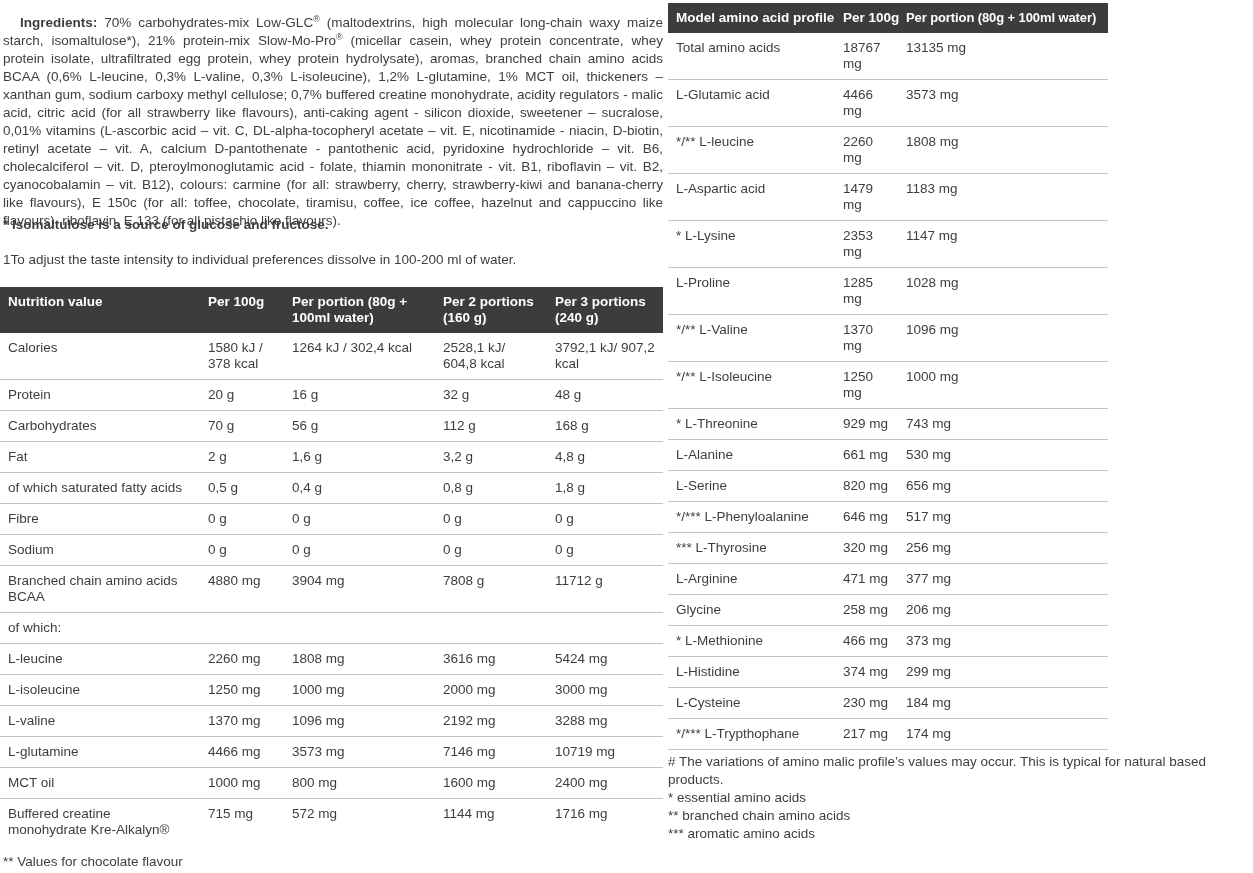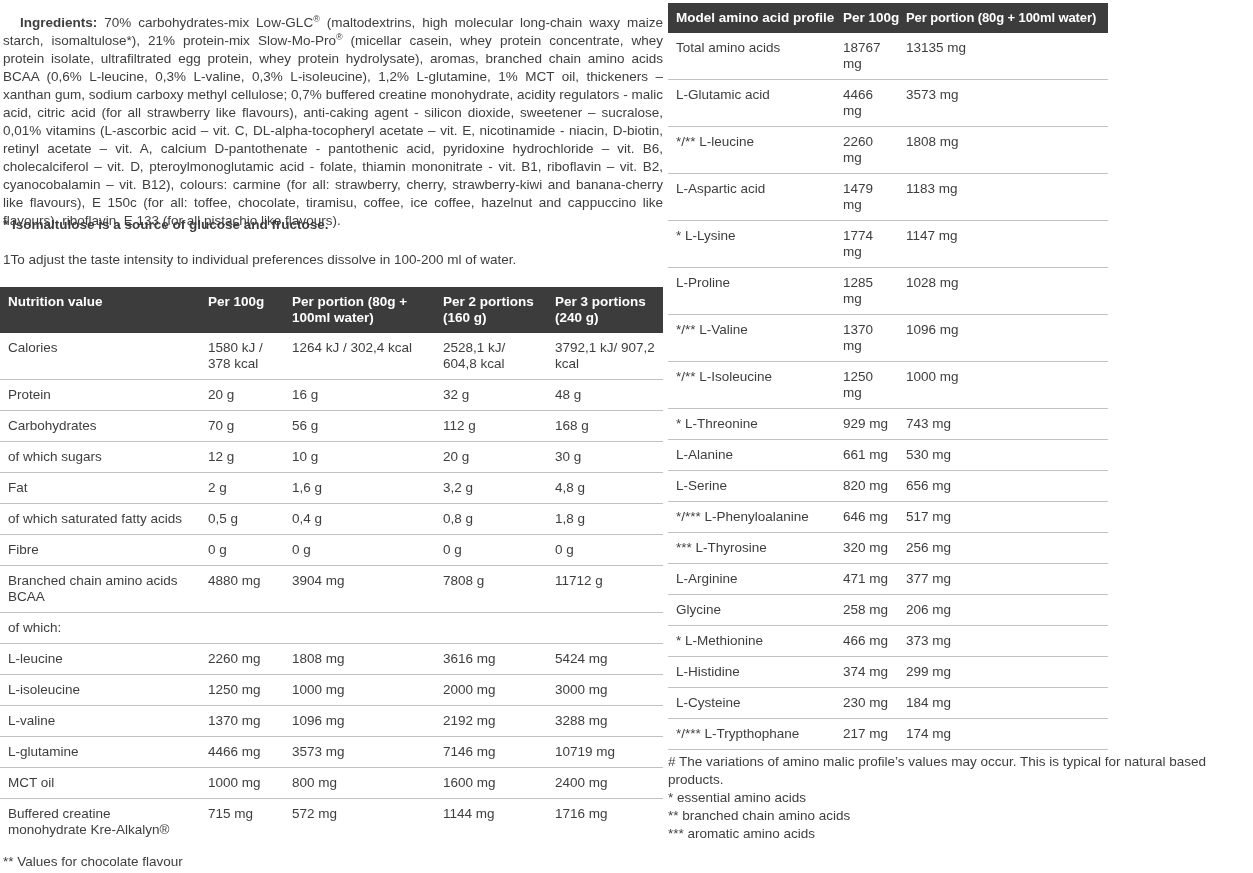--- a/index.html
+++ b/index.html
@@ -77,42 +77,42 @@
           <td>48 g</td>
         </tr>
         <tr>
           <td>Carbohydrates</td>
           <td>70 g</td>
           <td>56 g</td>
           <td>112 g</td>
           <td>168 g</td>
         </tr>
         <tr>
-          <td>of which sugars</td>
-          <td>12 g</td>
-          <td>10 g</td>
-          <td>20 g</td>
-          <td>30 g</td>
-        </tr>
-        <tr>
           <td>Fat</td>
           <td>2 g</td>
           <td>1,6 g</td>
           <td>3,2 g</td>
           <td>4,8 g</td>
         </tr>
         <tr>
           <td>of which saturated fatty acids</td>
           <td>0,5 g</td>
           <td>0,4 g</td>
           <td>0,8 g</td>
           <td>1,8 g</td>
         </tr>
         <tr>
           <td>Fibre</td>
+          <td>0 g</td>
+          <td>0 g</td>
+          <td>0 g</td>
+          <td>0 g</td>
+        </tr>
+        <tr>
+          <td>Sodium</td>
           <td>0 g</td>
           <td>0 g</td>
           <td>0 g</td>
           <td>0 g</td>
         </tr>
         <tr>
           <td>Branched chain amino acids BCAA</td>
           <td>4880 mg</td>
           <td>3904 mg</td>
           <td>7808 g</td>
@@ -203,21 +203,21 @@
           <td>2260 mg</td>
           <td>1808 mg</td>
         </tr>
         <tr>
           <td>L-Aspartic acid</td>
           <td>1479 mg</td>
           <td>1183 mg</td>
         </tr>
         <tr>
           <td>* L-Lysine</td>
-          <td>1774 mg</td>
+          <td>2353 mg</td>
           <td>1147 mg</td>
         </tr>
         <tr>
           <td>L-Proline</td>
           <td>1285 mg</td>
           <td>1028 mg</td>
         </tr>
         <tr>
           <td>*/** L-Valine</td>
           <td>1370 mg</td>

